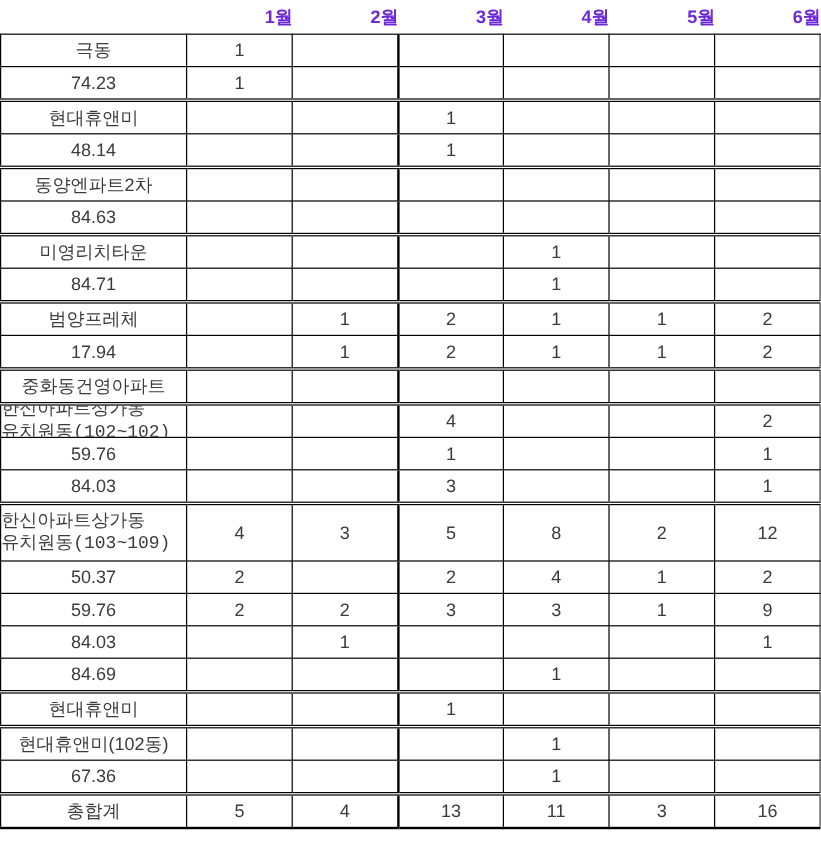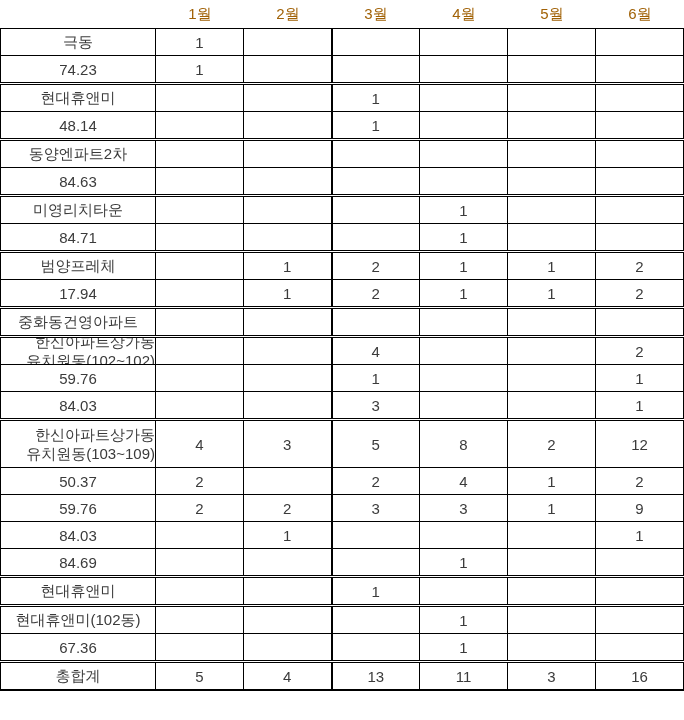--- a/index.html
+++ b/index.html
@@ -13,23 +13,24 @@
     overflow: hidden;
   }
   .months {
     display: grid;
     grid-template-columns: 156px repeat(6, 88px);
     width: 684px;
     height: 28px;
     align-items: center;
   }
   .mcell {
-    text-align: center;
+    text-align: right;
     font-size: 15px;
-    color: #a16207;
+    color: #6d28d9;
+    font-weight: bold;
   }
   table.tbl {
     border-collapse: collapse;
     table-layout: fixed;
     width: 683px;
     border: 1px solid #000;
     border-bottom: 2px solid #000;
   }
   col.lblcol { width: 155px; }
   col.valcol { width: 88px; }
@@ -45,23 +46,24 @@
     white-space: nowrap;
   }
   tr.sep td { border-top: 3px double #000; }
   td.c3 { border-left: 2px solid #000; }   
   tr.group-tall td { height: 46px; }
   tr.group-clipped td { height: 26px; }
   .twoline {
     display: flex;
     flex-direction: column;
     justify-content: center;
-    align-items: flex-end;
+    align-items: flex-start;
     overflow: hidden;
     line-height: 19px;
+    font-family: Liberation Mono, monospace;
   }
   tr.group-clipped .twoline { height: 26px; }  
   tr.group-tall .twoline { height: 46px; }     
 </style>
 </head>
 <body>
 
 <div class="sheet">
 
   <div class="months">

